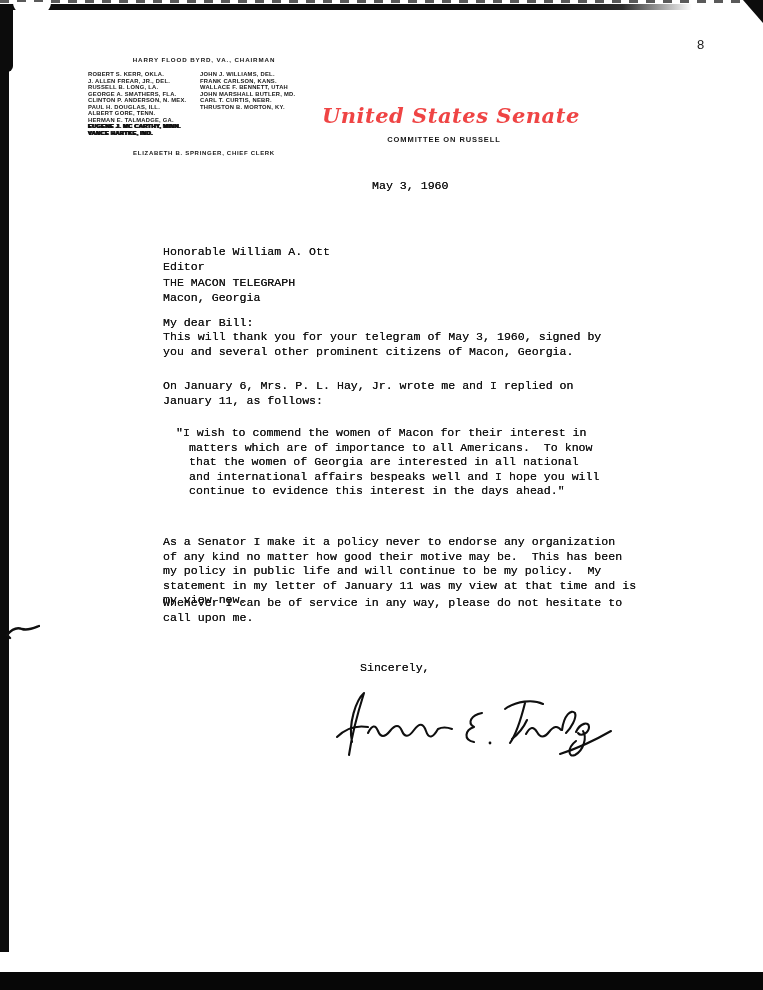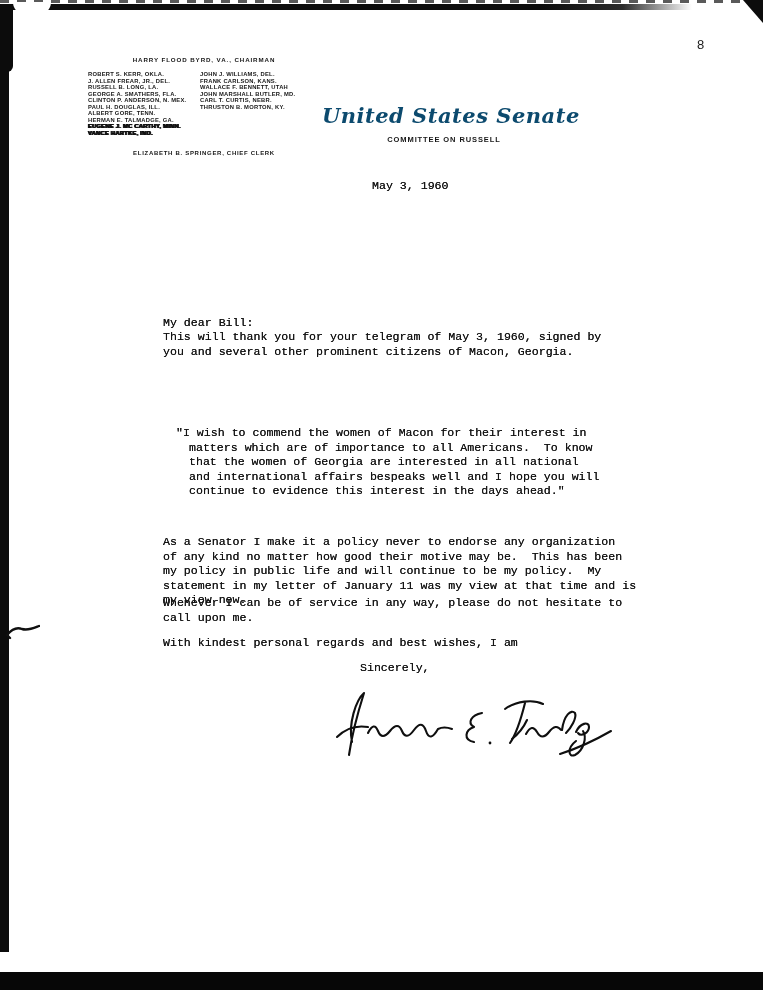--- a/index.html
+++ b/index.html
@@ -29,21 +29,21 @@
   .lh-col{position:absolute;top:71px;font-size:5.8px;line-height:6.5px;
     letter-spacing:0.25px;white-space:nowrap;}
   .lh-col-left{left:88px;}
   .lh-col-right{left:200px;}
   .lh-col div{height:6.5px;}
   .overstruck{text-shadow:0.6px 0 0 #000,-0.6px 0 0 #000,0 0.4px 0 #000;}
   .lh-clerk{position:absolute;left:88px;top:150px;width:232px;text-align:center;
     font-size:6px;letter-spacing:0.7px;white-space:nowrap;}
   .lh-title{position:absolute;left:322px;top:103px;width:244px;text-align:center;
     font-family:"DejaVu Serif",serif;font-weight:bold;font-style:italic;
-    font-size:21px;letter-spacing:0.5px;color:#0c4a6e;white-space:nowrap;}
+    font-size:21px;letter-spacing:0.5px;color:#ef4444;white-space:nowrap;}
   .lh-sub{position:absolute;left:322px;top:135px;width:244px;text-align:center;
     font-size:7.5px;font-weight:bold;letter-spacing:0.9px;}
   
   .typed{position:absolute;font-family:"Liberation Mono",monospace;
     font-size:11.6px;line-height:14.6px;color:#141414;white-space:pre-wrap;
     text-shadow:0 0 0.3px #222;}
   .t-date{left:336px;top:179px;margin-left:36px;}
   .t-recipient{left:163px;top:244px;line-height:15.4px;}
   .t-salutation{left:163px;top:316px;}
   .t-p1{left:163px;top:330px;width:520px;}
@@ -97,37 +97,42 @@
     <div>THRUSTON B. MORTON, KY.</div>
   </div>
 
   <div class="lh lh-clerk">ELIZABETH B. SPRINGER, CHIEF CLERK</div>
 
   <div class="lh-title">United States Senate</div>
   <div class="lh lh-sub">COMMITTEE ON RUSSELL</div>
 
   <div class="typed t-date">May 3, 1960</div>
 
+  <div class="typed t-recipient"><span>Honorable William A. Ott</span>
+<span>Editor</span>
+<span>THE MACON TELEGRAPH</span>
+<span>Macon, Georgia</span></div>
 
   <div class="typed t-salutation">My dear Bill:</div>
   <div class="typed t-p1">This will thank you for your telegram of May 3, 1960, signed by
 you and several other prominent citizens of Macon, Georgia.</div>
+  <div class="typed t-p2">On January 6, Mrs. P. L. Hay, Jr. wrote me and I replied on
+January 11, as follows:</div>
   <div class="typed t-quote">"I wish to commend the women of Macon for their interest in
 matters which are of importance to all Americans.  To know
 that the women of Georgia are interested in all national
 and international affairs bespeaks well and I hope you will
 continue to evidence this interest in the days ahead."</div>
   <div class="typed t-p3">As a Senator I make it a policy never to endorse any organization
 of any kind no matter how good their motive may be.  This has been
 my policy in public life and will continue to be my policy.  My
 statement in my letter of January 11 was my view at that time and is
 my view now.</div>
   <div class="typed t-p4">Whenever I can be of service in any way, please do not hesitate to
 call upon me.</div>
-  <div class="typed t-closing">With kindest personal regards and best wishes, I am</div>
   <div class="typed t-signoff">Sincerely,</div>
 
   <svg class="signature" width="290" height="78" viewBox="0 0 290 78">
     <g fill="none" stroke="#0f0f0f" stroke-width="2.1" stroke-linecap="round" stroke-linejoin="round">
 
       <path d="M22,60 C18,42 26,18 34,11 C28,30 22,52 19,73"></path>
       <path d="M7,55 C15,47 26,43 38,45"></path>
 
       <path d="M38,51 Q44,39 48,49 T60,49 T72,49 T84,48 T96,49 T108,47 Q114,44 122,47"></path>
 

